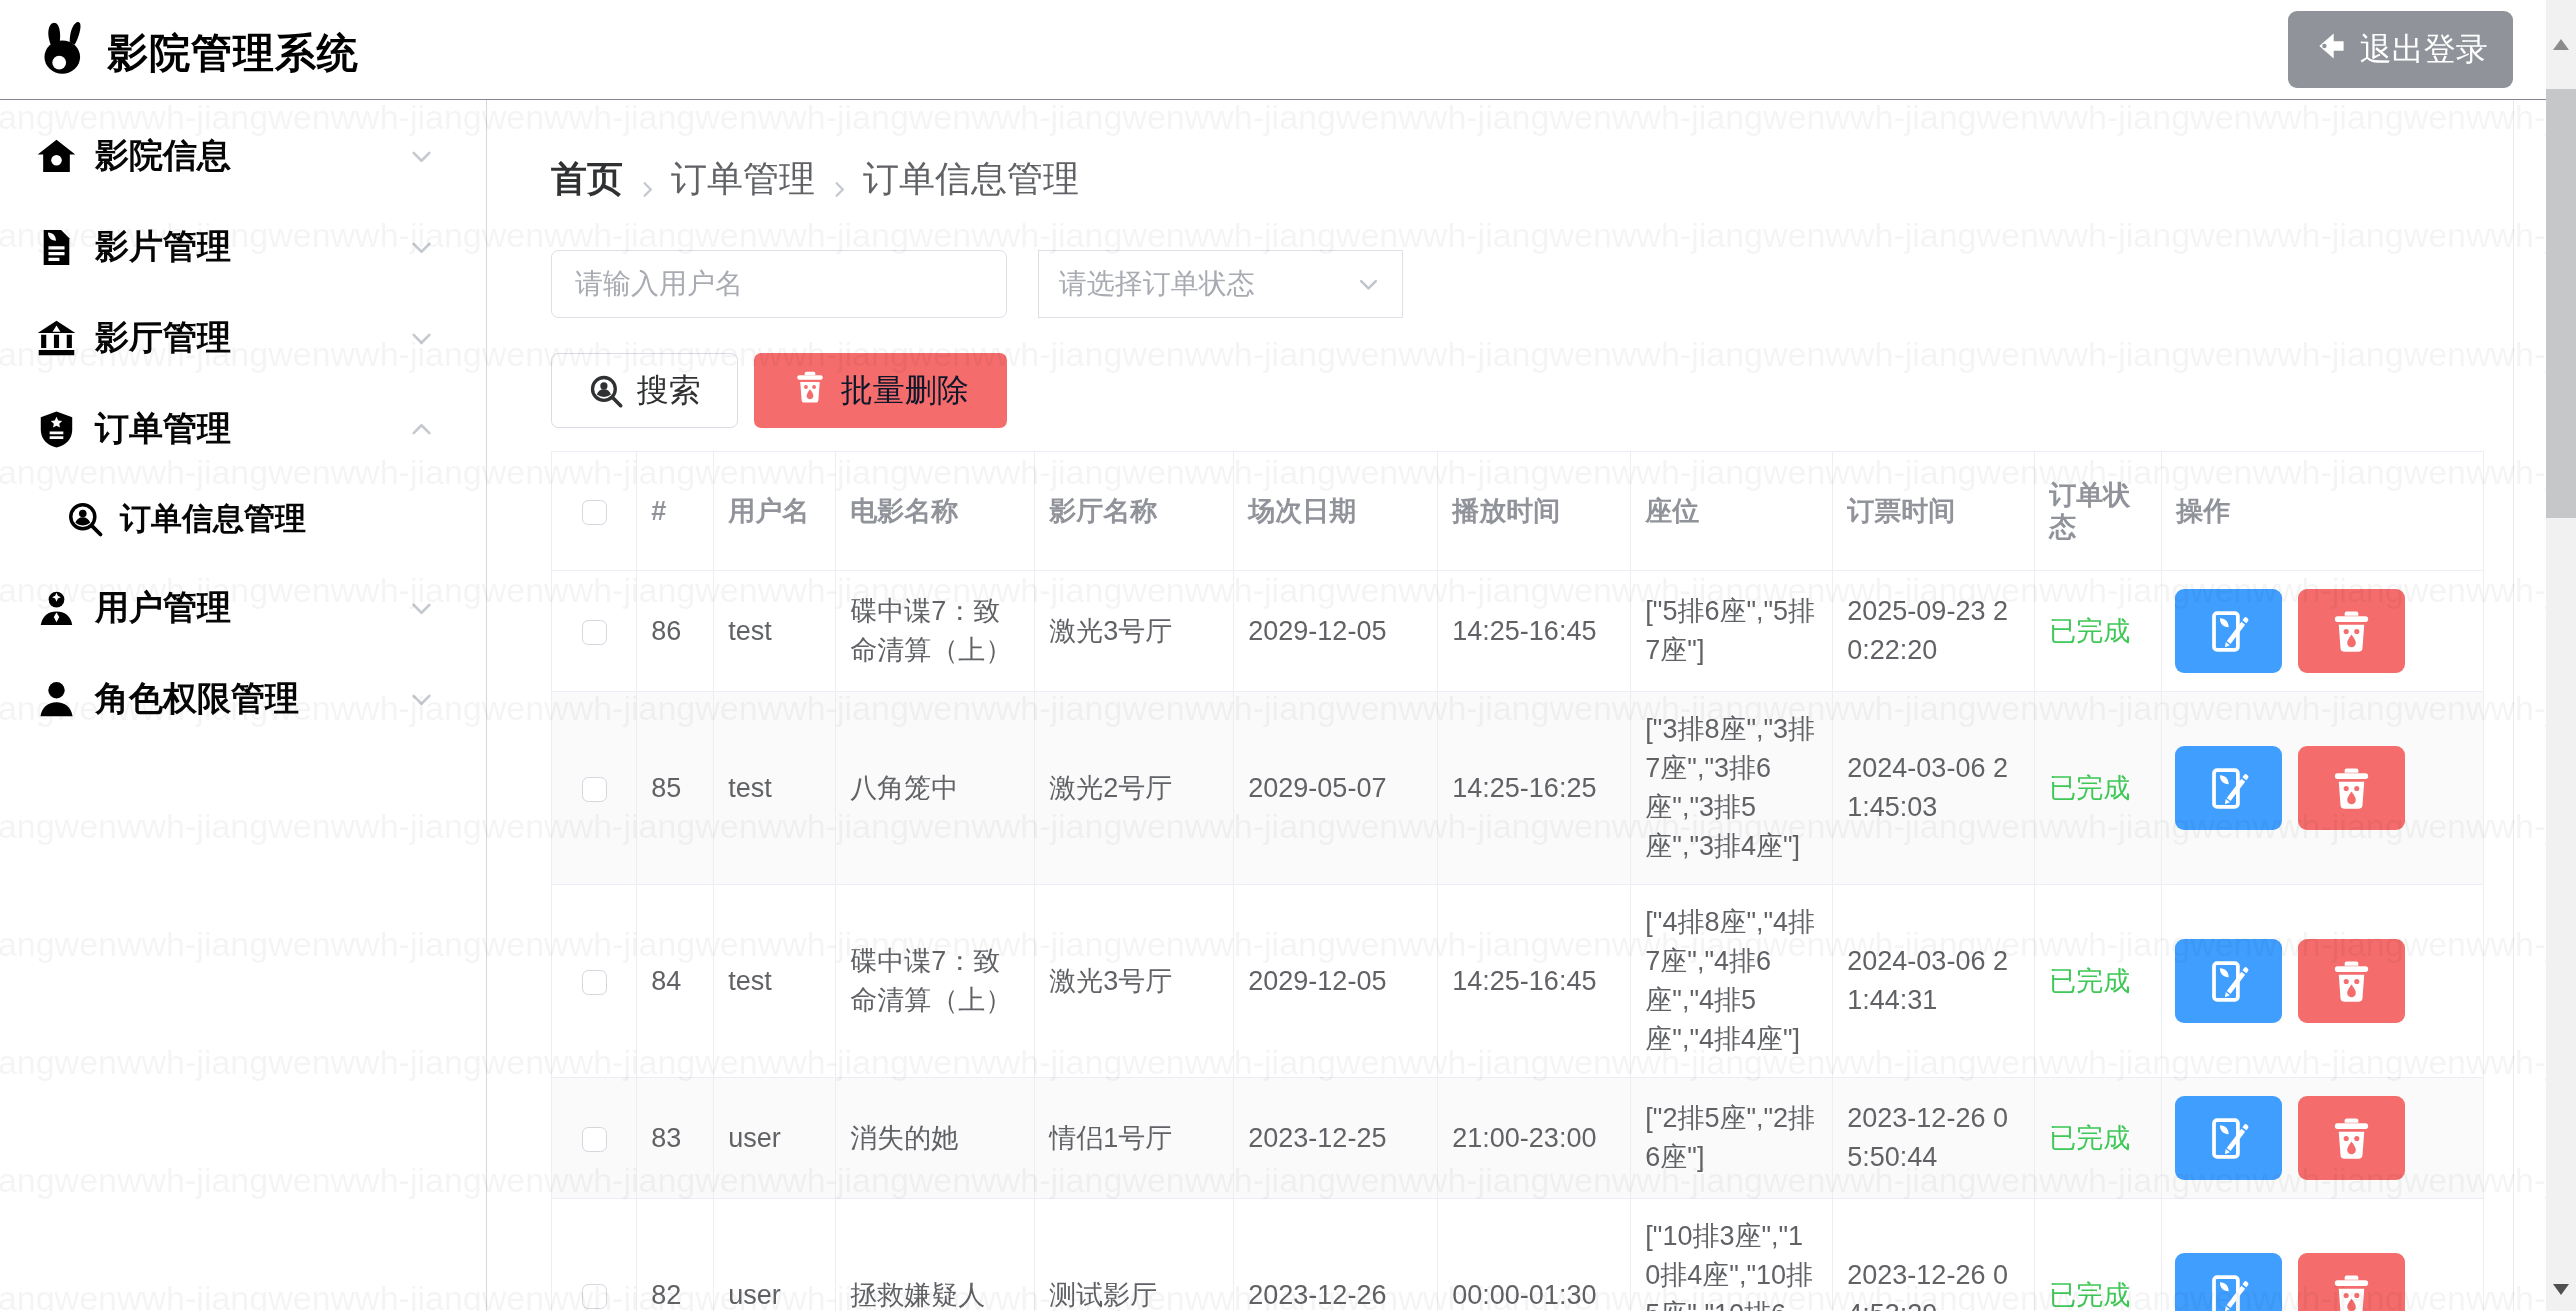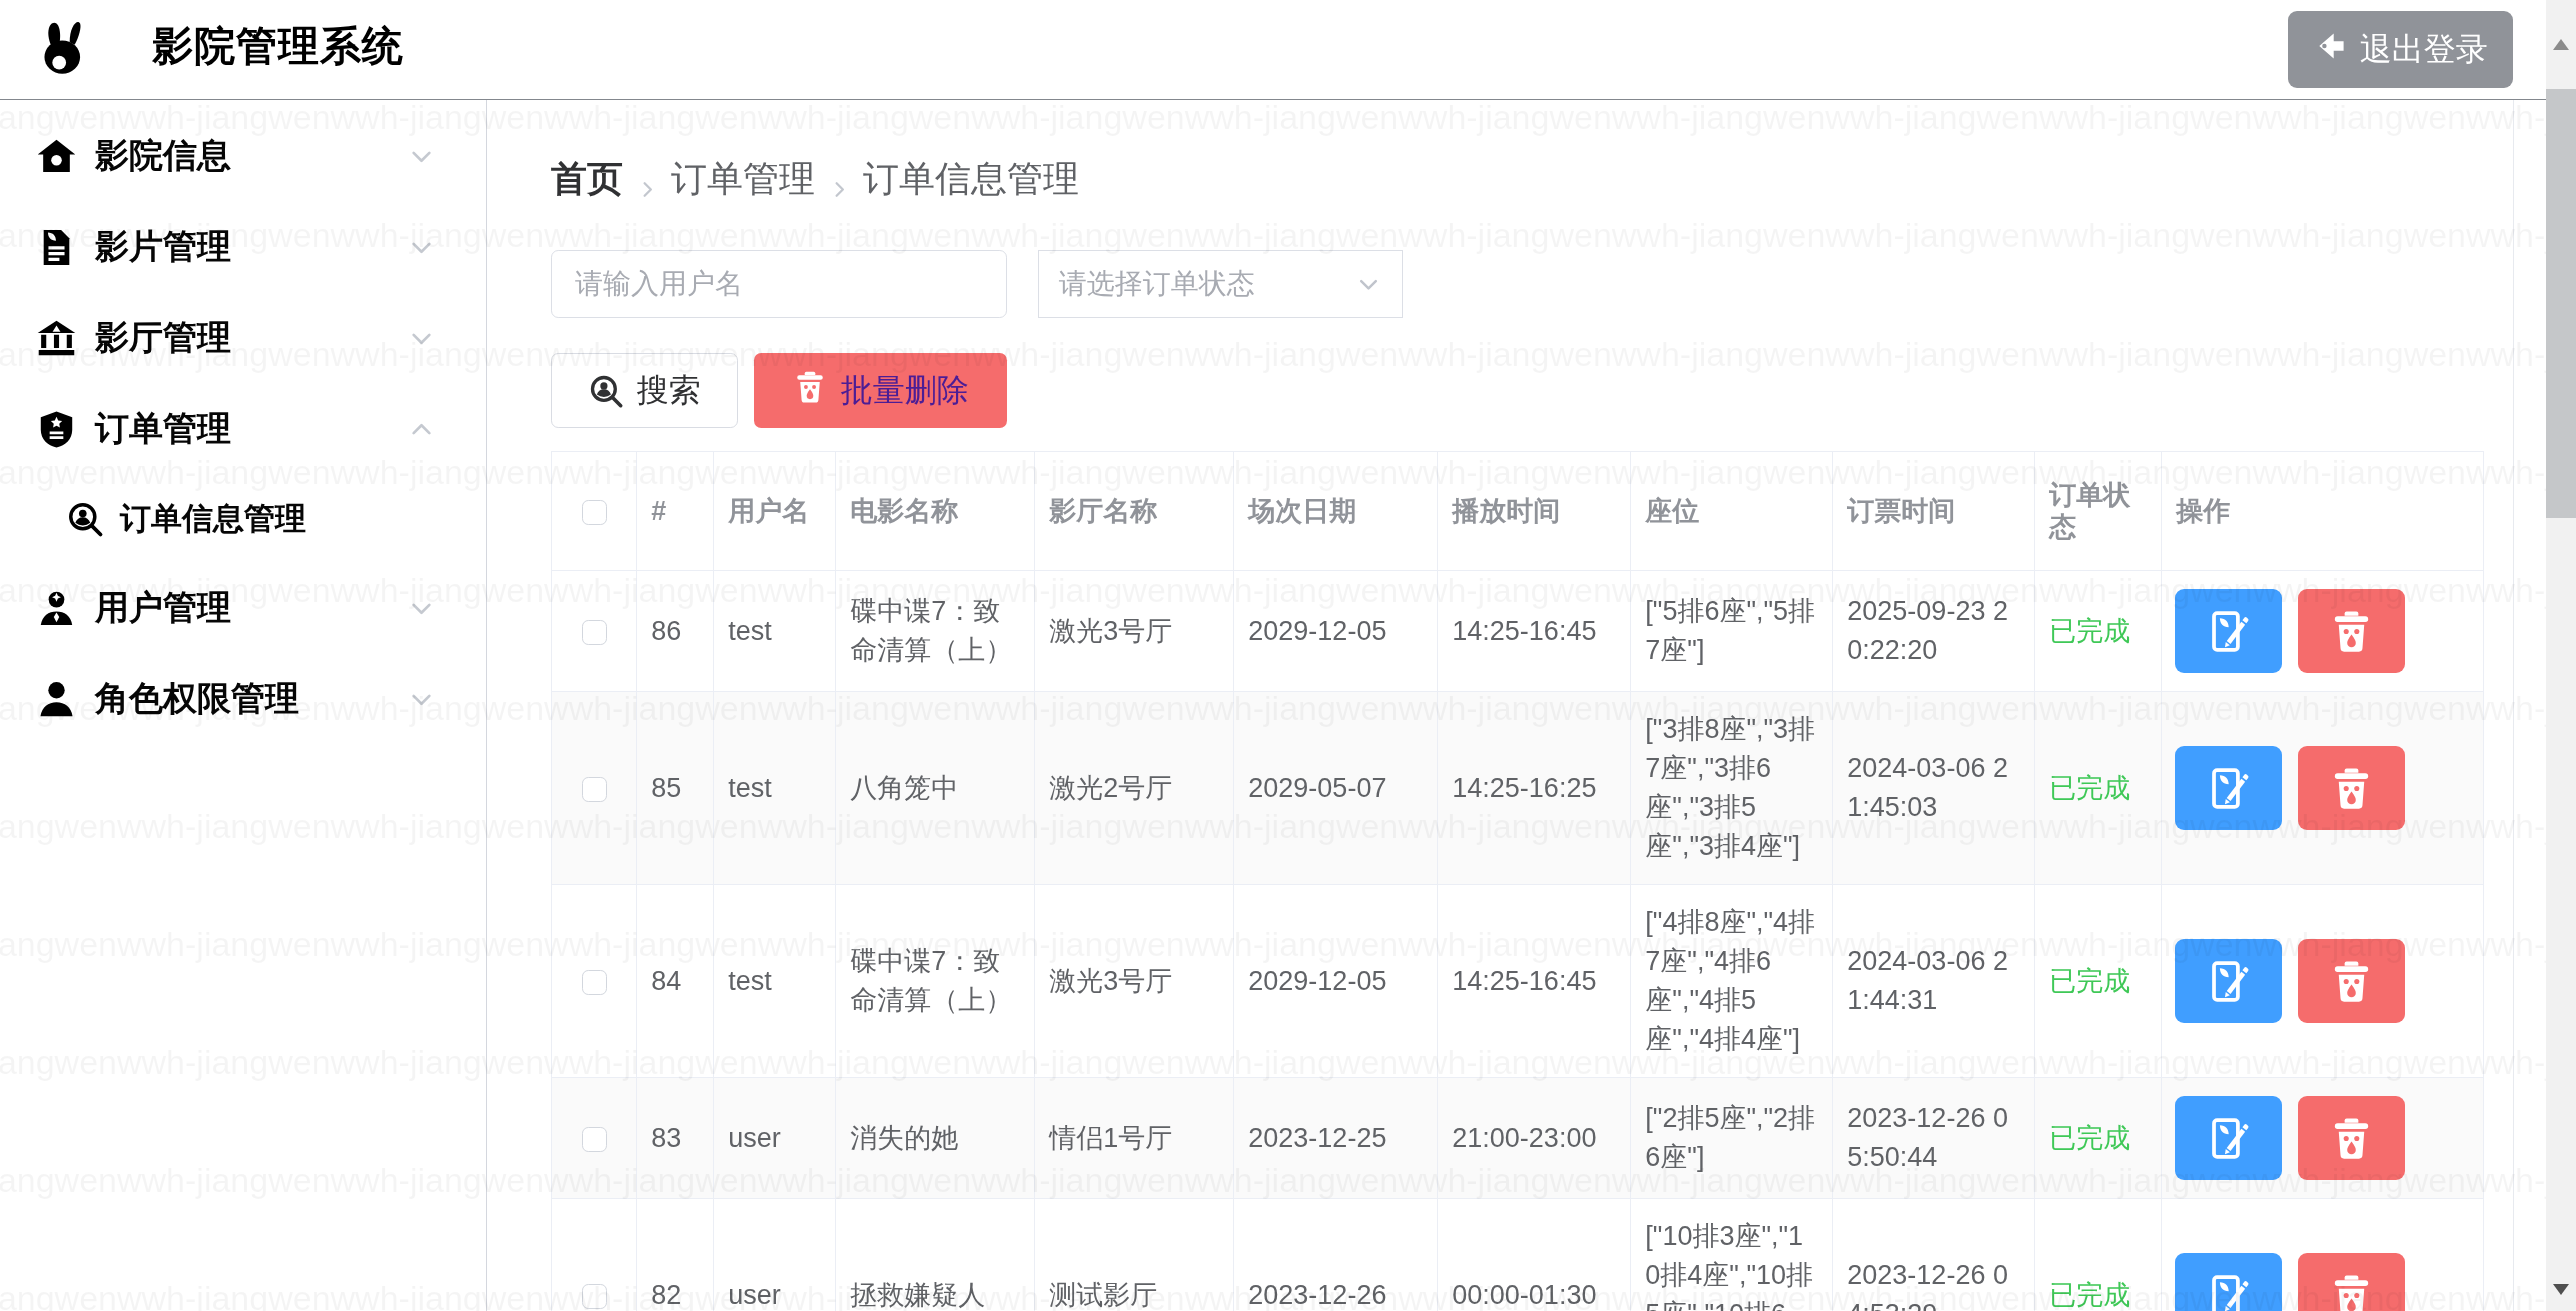--- a/index.html
+++ b/index.html
@@ -2,21 +2,21 @@
 <html style="font-size:14.3px"><head>
 <meta charset="utf-8">
 <style>
   * { margin:0; padding:0; box-sizing:border-box; }
   html,body { width:2576px; height:1311px; overflow:hidden; }
   body { background:#fff; font-family:"Liberation Sans","DejaVu Sans",sans-serif; color:#303133; position:relative; }
 
   
   #app-header { height:100px; display:flex; align-items:center; justify-content:space-between;
     padding:0 63px 0 34px; border-bottom:0.9px solid #83878d; background:#fff; position:relative; z-index:2; }
-  .brand { display:flex; align-items:flex-start;gap:45px; }
+  .brand { display:flex; align-items:flex-end; }
   .brand svg { width:59px; height:59px; }
   .brand-title { font-size:41px; font-weight:800; color:#000; margin-left:14.3px; letter-spacing:0.9px; }
   .logout-btn { display:flex; align-items:center; justify-content:center; width:225px; height:77px;
     background:#909399; border:none; border-radius:9px; color:#fff; font-size:32px; cursor:pointer;
     font-family:inherit; }
   .logout-btn svg { width:36px; height:36px; margin-right:10.7px; }
 
   
   #layout { display:flex; height:1211px; position:relative; z-index:1; }
   #sidebar { width:487px; flex:none; border-right:0.9px solid #d4d7de; background:#fff; padding-top:10.7px; }
@@ -51,21 +51,21 @@
   .f-date .cal-icon { width:30px; height:30px; margin-right:14.3px; flex:none; }
   .f-date .cal-icon svg { width:100%; height:100%; }
   .f-date .date-text { font-size:28px; color:#a8abb2; }
 
   .toolbar { margin-top:35px; display:flex; align-items:center; }
   .search-btn { width:187px; height:75px; background:#fff; border:0.9px solid #d9dce3; border-radius:7.2px;
     display:flex; align-items:center; justify-content:center; font-size:32px; color:#303133; cursor:pointer; font-family:inherit; }
   .search-btn .s-icon { width:36px; height:36px; margin-right:12.5px; color:#303133; }
   .search-btn .s-icon svg { width:100%; height:100%; }
   .batch-del-btn { width:253px; height:75px; margin-left:16px; background:#f56c6c; border:none; border-radius:7.2px;
-    display:flex; align-items:center; justify-content:center; font-size:32px; color:#4c1d95; cursor:pointer; font-family:inherit; }
+    display:flex; align-items:center; justify-content:center; font-size:32px; color:#0f172a; cursor:pointer; font-family:inherit; }
   .batch-del-btn svg { width:36px; height:36px; margin-right:12.5px; }
 
   
   .orders-table { margin-top:23px; width:1932px; border-collapse:collapse; table-layout:fixed; }
   .orders-table th, .orders-table td { border:0.9px solid #ebeef5; }
   .orders-table th { color:#909399; font-weight:700; font-size:27px; line-height:32px; padding:27px 14.3px; text-align:left; background:#fff; }
   .orders-table td { color:#606266; font-size:27px; line-height:39px; padding:18px 14.3px; vertical-align:middle; text-align:left; background:transparent; }
   .orders-table tbody tr:nth-child(even) td { background:#fafafa; }
   .c-check { text-align:center !important; }
   .checkbox { display:inline-block; width:25px; height:25px; border:0.9px solid #d3d7de; border-radius:6.3px; background:#fff; vertical-align:middle; cursor:pointer; }

